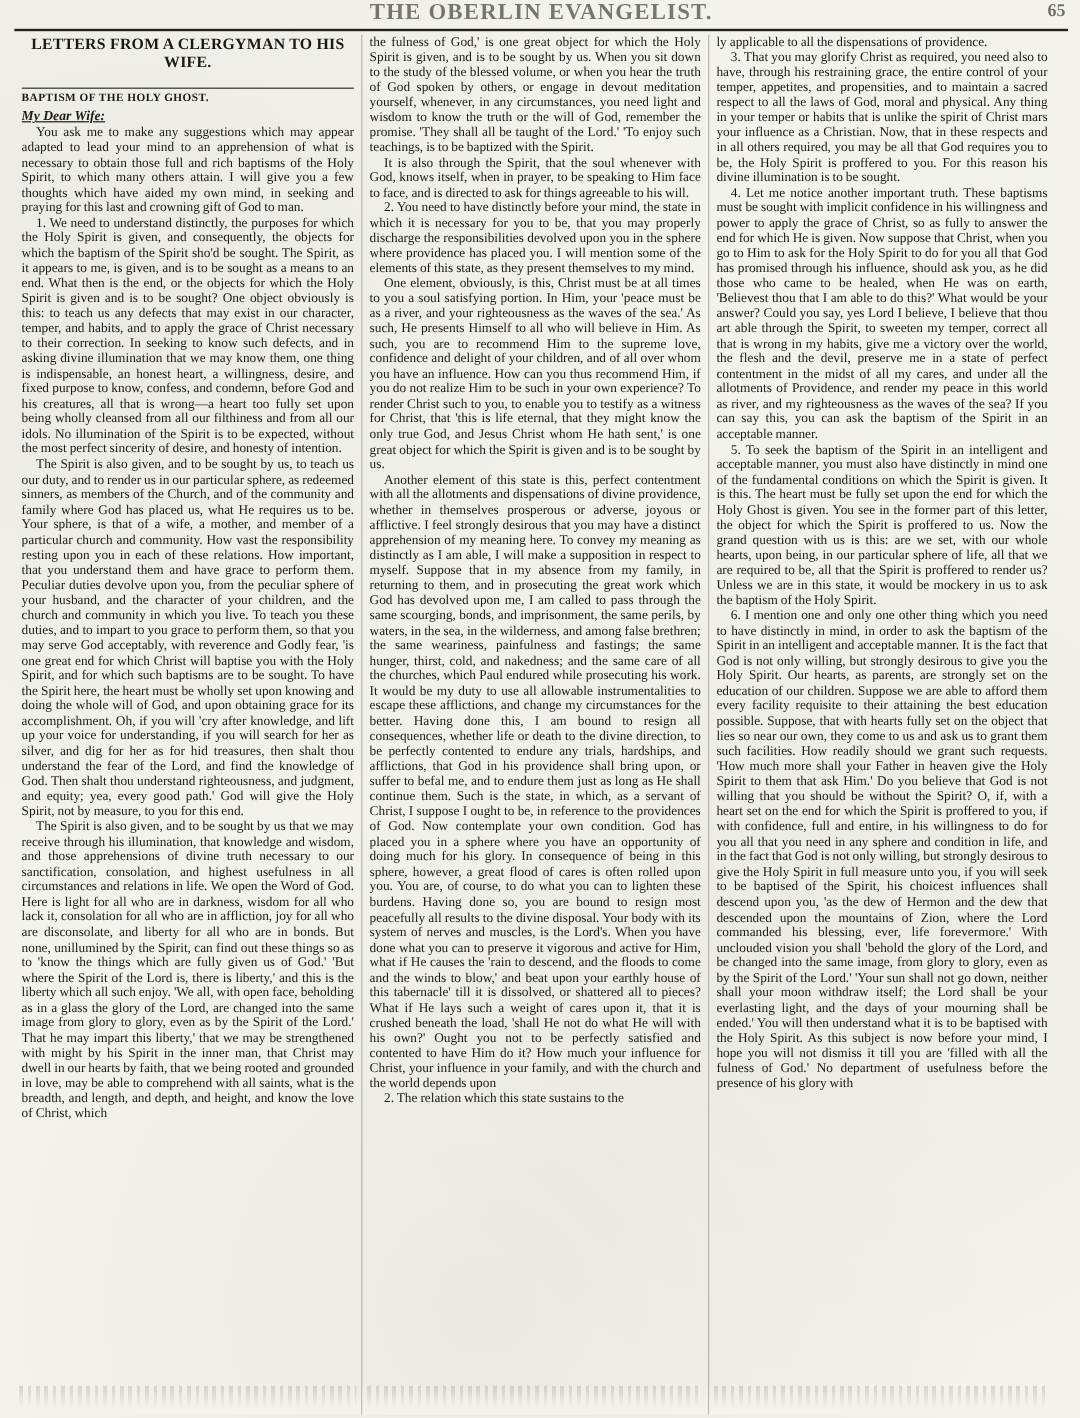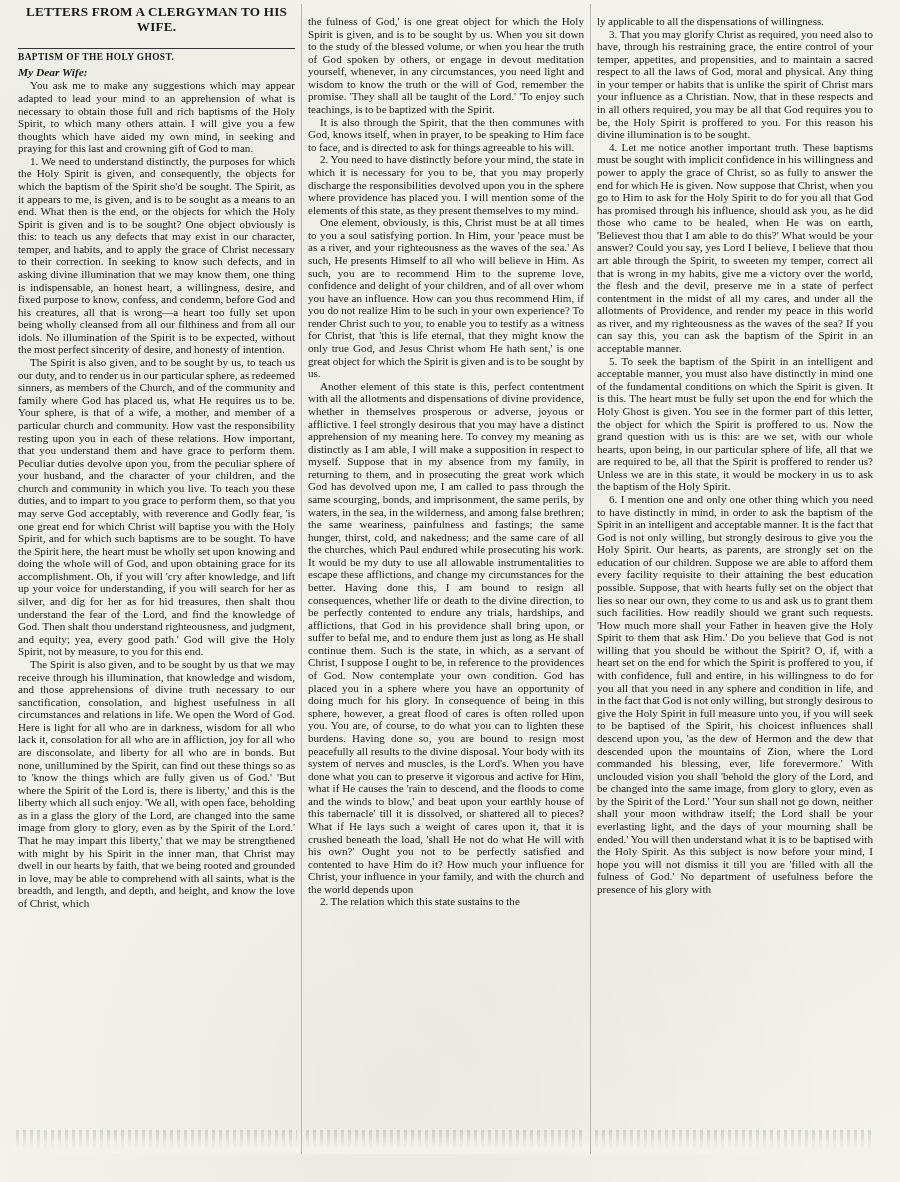--- a/index.html
+++ b/index.html
@@ -85,32 +85,33 @@
     font-weight: bold;
     letter-spacing: 0.4px;
     text-transform: uppercase;
     margin: 0 0 4px 0;
   }
   .salutation {
     font-style: italic;
     font-size: 11.4px;
     font-weight: bold;
     margin: 0 0 1px 0;
+    text-decoration: underline;
   }
   p.body {
     margin: 0;
     font-size: 11.1px;
     line-height: 1.135;
     text-align: justify;
     text-indent: 12px;
     hyphens: auto;
     -webkit-hyphens: auto;
     word-spacing: -0.3px;
   }
-  p.body.noindent { text-indent: 0; margin-top: 11px; }
+  p.body.noindent { text-indent: 0; }
   .col-inner {
     overflow: hidden;
     height: 1146px;
   }
   .fade-bottom {
     position: absolute;
     left: 0; right: 0; bottom: 0;
     height: 26px;
     background: linear-gradient(to bottom, rgba(244,242,236,0) 0%, rgba(244,242,236,0.9) 70%, rgba(244,242,236,1) 100%);
     pointer-events: none;
@@ -123,53 +124,57 @@
     background: repeating-linear-gradient(90deg, rgba(0,0,0,0.5) 0 3px, rgba(0,0,0,0) 3px 7px);
     filter: blur(0.6px);
     pointer-events: none;
   }
 </style>
 </head>
 <body>
 
 <div class="page">
 
+  <div class="masthead">
+    <div class="mast-title">THE OBERLIN EVANGELIST.</div>
+    <div class="mast-page">65</div>
+  </div>
 
   <div class="columns">
 
     <div class="col">
       <div class="col-inner">
         <div class="headline">LETTERS FROM A CLERGYMAN TO HIS WIFE.</div>
         <div class="subhead">BAPTISM OF THE HOLY GHOST.</div>
         <div class="salutation">My Dear Wife:</div>
         <p class="body">You ask me to make any suggestions which may appear adapted to lead your mind to an apprehension of what is necessary to obtain those full and rich baptisms of the Holy Spirit, to which many others attain. I will give you a few thoughts which have aided my own mind, in seeking and praying for this last and crowning gift of God to man.</p>
         <p class="body">1. We need to understand distinctly, the purposes for which the Holy Spirit is given, and consequently, the objects for which the baptism of the Spirit sho'd be sought. The Spirit, as it appears to me, is given, and is to be sought as a means to an end. What then is the end, or the objects for which the Holy Spirit is given and is to be sought? One object obviously is this: to teach us any defects that may exist in our character, temper, and habits, and to apply the grace of Christ necessary to their correction. In seeking to know such defects, and in asking divine illumination that we may know them, one thing is indispensable, an honest heart, a willingness, desire, and fixed purpose to know, confess, and condemn, before God and his creatures, all that is wrong—a heart too fully set upon being wholly cleansed from all our filthiness and from all our idols. No illumination of the Spirit is to be expected, without the most perfect sincerity of desire, and honesty of intention.</p>
         <p class="body">The Spirit is also given, and to be sought by us, to teach us our duty, and to render us in our particular sphere, as redeemed sinners, as members of the Church, and of the community and family where God has placed us, what He requires us to be. Your sphere, is that of a wife, a mother, and member of a particular church and community. How vast the responsibility resting upon you in each of these relations. How important, that you understand them and have grace to perform them. Peculiar duties devolve upon you, from the peculiar sphere of your husband, and the character of your children, and the church and community in which you live. To teach you these duties, and to impart to you grace to perform them, so that you may serve God acceptably, with reverence and Godly fear, 'is one great end for which Christ will baptise you with the Holy Spirit, and for which such baptisms are to be sought. To have the Spirit here, the heart must be wholly set upon knowing and doing the whole will of God, and upon obtaining grace for its accomplishment. Oh, if you will 'cry after knowledge, and lift up your voice for understanding, if you will search for her as silver, and dig for her as for hid treasures, then shalt thou understand the fear of the Lord, and find the knowledge of God. Then shalt thou understand righteousness, and judgment, and equity; yea, every good path.' God will give the Holy Spirit, not by measure, to you for this end.</p>
         <p class="body">The Spirit is also given, and to be sought by us that we may receive through his illumination, that knowledge and wisdom, and those apprehensions of divine truth necessary to our sanctification, consolation, and highest usefulness in all circumstances and relations in life. We open the Word of God. Here is light for all who are in darkness, wisdom for all who lack it, consolation for all who are in affliction, joy for all who are disconsolate, and liberty for all who are in bonds. But none, unillumined by the Spirit, can find out these things so as to 'know the things which are fully given us of God.' 'But where the Spirit of the Lord is, there is liberty,' and this is the liberty which all such enjoy. 'We all, with open face, beholding as in a glass the glory of the Lord, are changed into the same image from glory to glory, even as by the Spirit of the Lord.' That he may impart this liberty,' that we may be strengthened with might by his Spirit in the inner man, that Christ may dwell in our hearts by faith, that we being rooted and grounded in love, may be able to comprehend with all saints, what is the breadth, and length, and depth, and height, and know the love of Christ, which</p>
       </div>
       <div class="smudge"></div>
       <div class="fade-bottom"></div>
     </div>
 
     <div class="col">
       <div class="col-inner">
         <p class="body noindent">the fulness of God,' is one great object for which the Holy Spirit is given, and is to be sought by us. When you sit down to the study of the blessed volume, or when you hear the truth of God spoken by others, or engage in devout meditation yourself, whenever, in any circumstances, you need light and wisdom to know the truth or the will of God, remember the promise. 'They shall all be taught of the Lord.' 'To enjoy such teachings, is to be baptized with the Spirit.</p>
-        <p class="body">It is also through the Spirit, that the then communes with God, knows itself, when in prayer, to be speaking to Him face to face, and is directed to ask for things agreeable to his will.</p>
+        <p class="body">It is also through the Spirit, that the soul whenever with God, knows itself, when in prayer, to be speaking to Him face to face, and is directed to ask for things agreeable to his will.</p>
         <p class="body">2. You need to have distinctly before your mind, the state in which it is necessary for you to be, that you may properly discharge the responsibilities devolved upon you in the sphere where providence has placed you. I will mention some of the elements of this state, as they present themselves to my mind.</p>
         <p class="body">One element, obviously, is this, Christ must be at all times to you a soul satisfying portion. In Him, your 'peace must be as a river, and your righteousness as the waves of the sea.' As such, He presents Himself to all who will believe in Him. As such, you are to recommend Him to the supreme love, confidence and delight of your children, and of all over whom you have an influence. How can you thus recommend Him, if you do not realize Him to be such in your own experience? To render Christ such to you, to enable you to testify as a witness for Christ, that 'this is life eternal, that they might know the only true God, and Jesus Christ whom He hath sent,' is one great object for which the Spirit is given and is to be sought by us.</p>
         <p class="body">Another element of this state is this, perfect contentment with all the allotments and dispensations of divine providence, whether in themselves prosperous or adverse, joyous or afflictive. I feel strongly desirous that you may have a distinct apprehension of my meaning here. To convey my meaning as distinctly as I am able, I will make a supposition in respect to myself. Suppose that in my absence from my family, in returning to them, and in prosecuting the great work which God has devolved upon me, I am called to pass through the same scourging, bonds, and imprisonment, the same perils, by waters, in the sea, in the wilderness, and among false brethren; the same weariness, painfulness and fastings; the same hunger, thirst, cold, and nakedness; and the same care of all the churches, which Paul endured while prosecuting his work. It would be my duty to use all allowable instrumentalities to escape these afflictions, and change my circumstances for the better. Having done this, I am bound to resign all consequences, whether life or death to the divine direction, to be perfectly contented to endure any trials, hardships, and afflictions, that God in his providence shall bring upon, or suffer to befal me, and to endure them just as long as He shall continue them. Such is the state, in which, as a servant of Christ, I suppose I ought to be, in reference to the providences of God. Now contemplate your own condition. God has placed you in a sphere where you have an opportunity of doing much for his glory. In consequence of being in this sphere, however, a great flood of cares is often rolled upon you. You are, of course, to do what you can to lighten these burdens. Having done so, you are bound to resign most peacefully all results to the divine disposal. Your body with its system of nerves and muscles, is the Lord's. When you have done what you can to preserve it vigorous and active for Him, what if He causes the 'rain to descend, and the floods to come and the winds to blow,' and beat upon your earthly house of this tabernacle' till it is dissolved, or shattered all to pieces? What if He lays such a weight of cares upon it, that it is crushed beneath the load, 'shall He not do what He will with his own?' Ought you not to be perfectly satisfied and contented to have Him do it? How much your influence for Christ, your influence in your family, and with the church and the world depends upon</p>
         <p class="body">2. The relation which this state sustains to the</p>
       </div>
       <div class="smudge"></div>
       <div class="fade-bottom"></div>
     </div>
 
     <div class="col">
       <div class="col-inner">
-        <p class="body noindent">ly applicable to all the dispensations of willingness.</p>
+        <p class="body noindent">ly applicable to all the dispensations of providence.</p>
         <p class="body">3. That you may glorify Christ as required, you need also to have, through his restraining grace, the entire control of your temper, appetites, and propensities, and to maintain a sacred respect to all the laws of God, moral and physical. Any thing in your temper or habits that is unlike the spirit of Christ mars your influence as a Christian. Now, that in these respects and in all others required, you may be all that God requires you to be, the Holy Spirit is proffered to you. For this reason his divine illumination is to be sought.</p>
         <p class="body">4. Let me notice another important truth. These baptisms must be sought with implicit confidence in his willingness and power to apply the grace of Christ, so as fully to answer the end for which He is given. Now suppose that Christ, when you go to Him to ask for the Holy Spirit to do for you all that God has promised through his influence, should ask you, as he did those who came to be healed, when He was on earth, 'Believest thou that I am able to do this?' What would be your answer? Could you say, yes Lord I believe, I believe that thou art able through the Spirit, to sweeten my temper, correct all that is wrong in my habits, give me a victory over the world, the flesh and the devil, preserve me in a state of perfect contentment in the midst of all my cares, and under all the allotments of Providence, and render my peace in this world as river, and my righteousness as the waves of the sea? If you can say this, you can ask the baptism of the Spirit in an acceptable manner.</p>
         <p class="body">5. To seek the baptism of the Spirit in an intelligent and acceptable manner, you must also have distinctly in mind one of the fundamental conditions on which the Spirit is given. It is this. The heart must be fully set upon the end for which the Holy Ghost is given. You see in the former part of this letter, the object for which the Spirit is proffered to us. Now the grand question with us is this: are we set, with our whole hearts, upon being, in our particular sphere of life, all that we are required to be, all that the Spirit is proffered to render us? Unless we are in this state, it would be mockery in us to ask the baptism of the Holy Spirit.</p>
         <p class="body">6. I mention one and only one other thing which you need to have distinctly in mind, in order to ask the baptism of the Spirit in an intelligent and acceptable manner. It is the fact that God is not only willing, but strongly desirous to give you the Holy Spirit. Our hearts, as parents, are strongly set on the education of our children. Suppose we are able to afford them every facility requisite to their attaining the best education possible. Suppose, that with hearts fully set on the object that lies so near our own, they come to us and ask us to grant them such facilities. How readily should we grant such requests. 'How much more shall your Father in heaven give the Holy Spirit to them that ask Him.' Do you believe that God is not willing that you should be without the Spirit? O, if, with a heart set on the end for which the Spirit is proffered to you, if with confidence, full and entire, in his willingness to do for you all that you need in any sphere and condition in life, and in the fact that God is not only willing, but strongly desirous to give the Holy Spirit in full measure unto you, if you will seek to be baptised of the Spirit, his choicest influences shall descend upon you, 'as the dew of Hermon and the dew that descended upon the mountains of Zion, where the Lord commanded his blessing, ever, life forevermore.' With unclouded vision you shall 'behold the glory of the Lord, and be changed into the same image, from glory to glory, even as by the Spirit of the Lord.' 'Your sun shall not go down, neither shall your moon withdraw itself; the Lord shall be your everlasting light, and the days of your mourning shall be ended.' You will then understand what it is to be baptised with the Holy Spirit. As this subject is now before your mind, I hope you will not dismiss it till you are 'filled with all the fulness of God.' No department of usefulness before the presence of his glory with</p>
       </div>
       <div class="smudge"></div>
       <div class="fade-bottom"></div>
     </div>
 
   </div>

